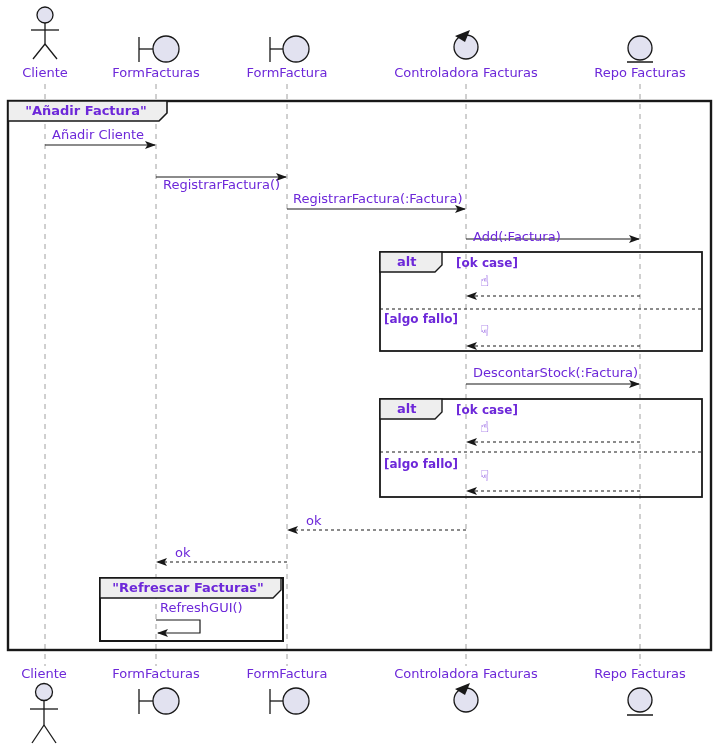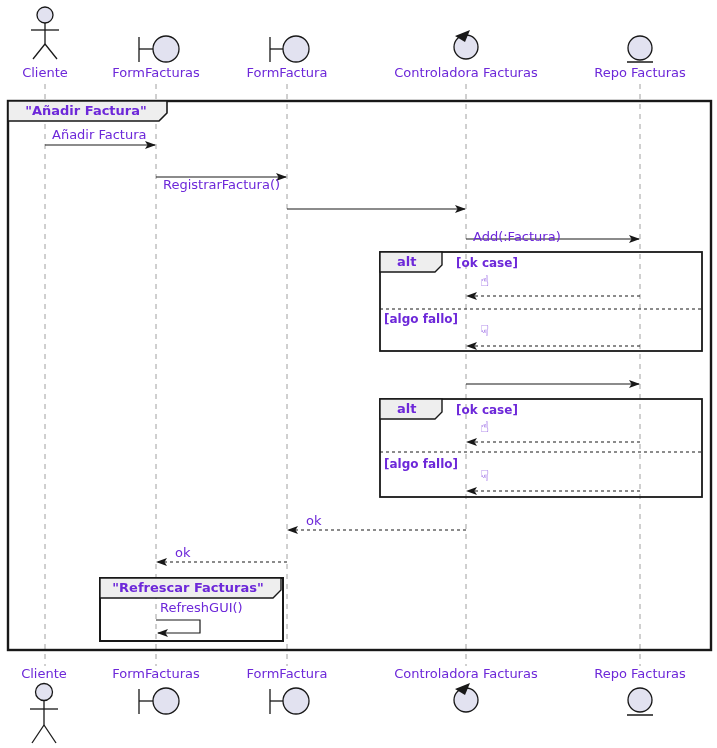--- a/index.html
+++ b/index.html
@@ -124,23 +124,25 @@
 </svg>
 
 <div class="lbl ctr" style="left:45px;top:65px;">Cliente</div>
 <div class="lbl ctr" style="left:156px;top:65px;">FormFacturas</div>
 <div class="lbl ctr" style="left:287px;top:65px;">FormFactura</div>
 <div class="lbl ctr" style="left:466px;top:65px;">Controladora Facturas</div>
 <div class="lbl ctr" style="left:640px;top:65px;">Repo Facturas</div>
 
 <div class="tabtitle" style="left:12px;top:103px;width:148px;">"Añadir Factura"</div>
 
-<div class="lbl" style="left:52px;top:127px;">Añadir Factura</div>
+<div class="lbl" style="left:52px;top:127px;">Añadir Cliente</div>
 <div class="lbl" style="left:163px;top:177px;">RegistrarFactura()</div>
+<div class="lbl" style="left:293px;top:191px;">RegistrarFactura(:Factura)</div>
 <div class="lbl" style="left:473px;top:229px;">Add(:Factura)</div>
+<div class="lbl" style="left:473px;top:365px;">DescontarStock(:Factura)</div>
 <div class="lbl" style="left:306px;top:513px;">ok</div>
 <div class="lbl" style="left:175px;top:545px;">ok</div>
 <div class="lbl" style="left:160px;top:600px;">RefreshGUI()</div>
 
 <div class="lbl b" style="left:397px;top:254px;">alt</div>
 <div class="lbl guard" style="left:456px;top:256px;">[ok case]</div>
 <div class="lbl guard" style="left:384px;top:312px;">[algo fallo]</div>
 <div class="thumb" style="left:480px;top:274px;">☝</div>
 <div class="thumb" style="left:480px;top:324px;">☟</div>
 

